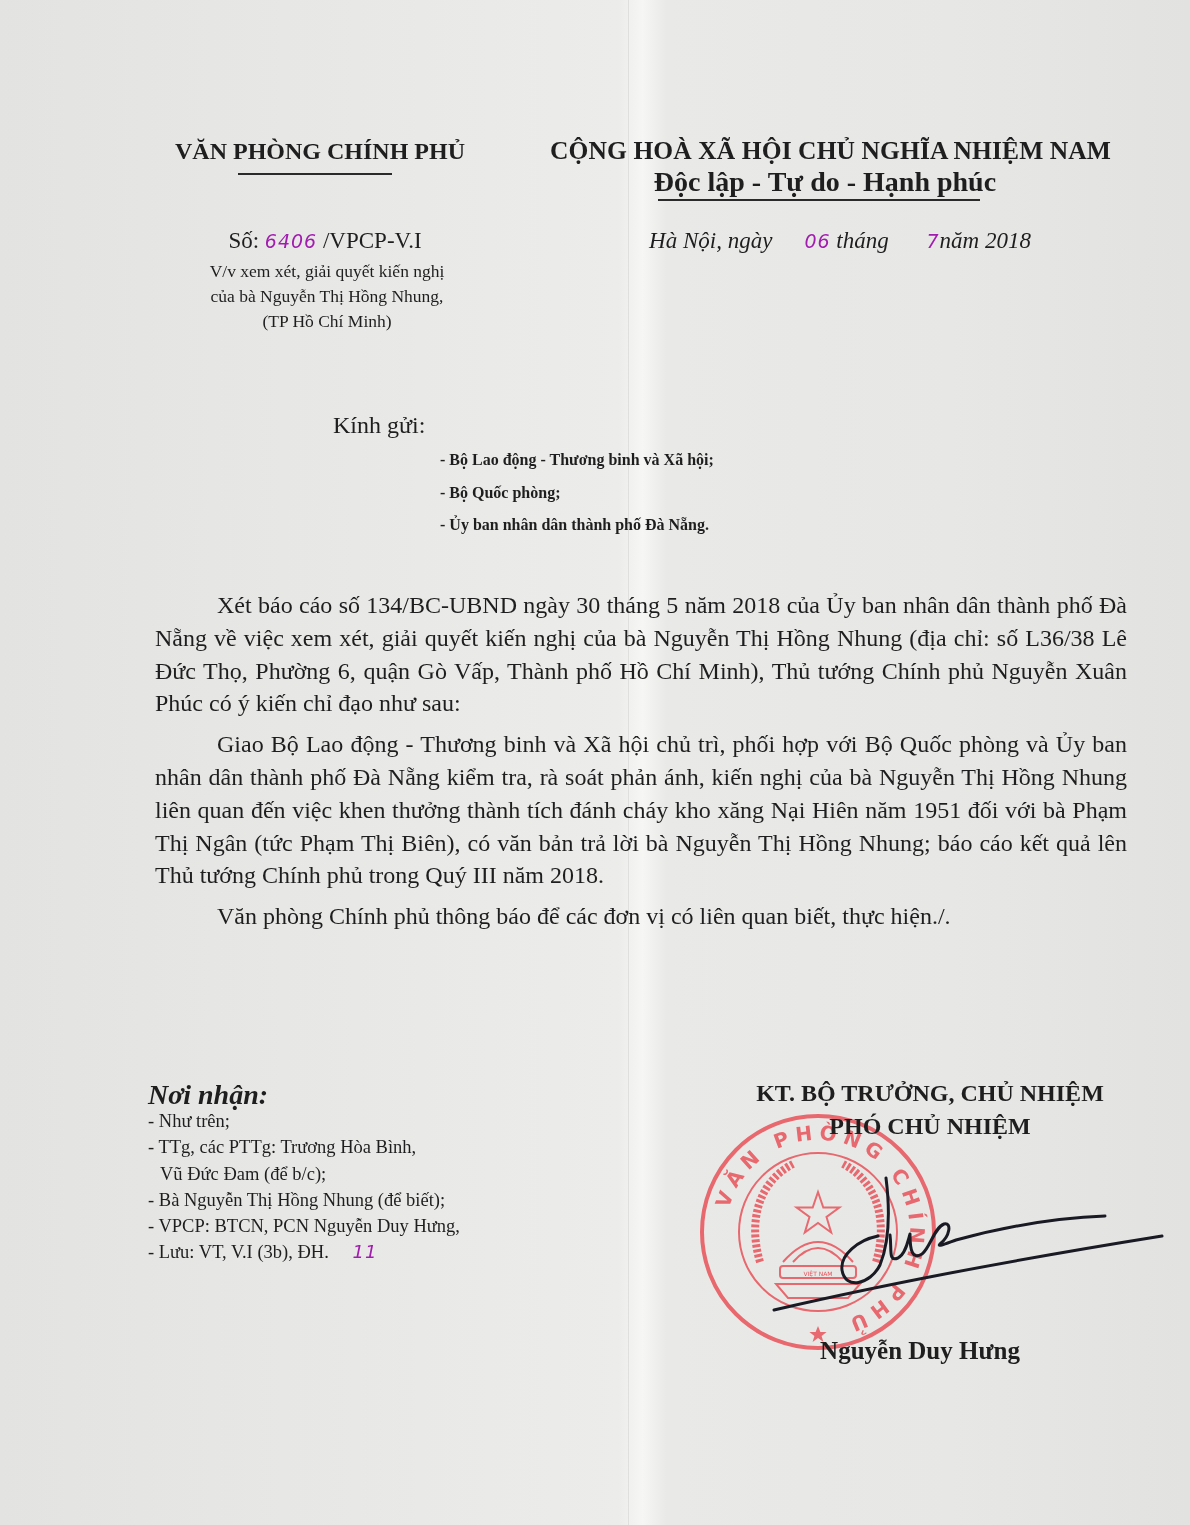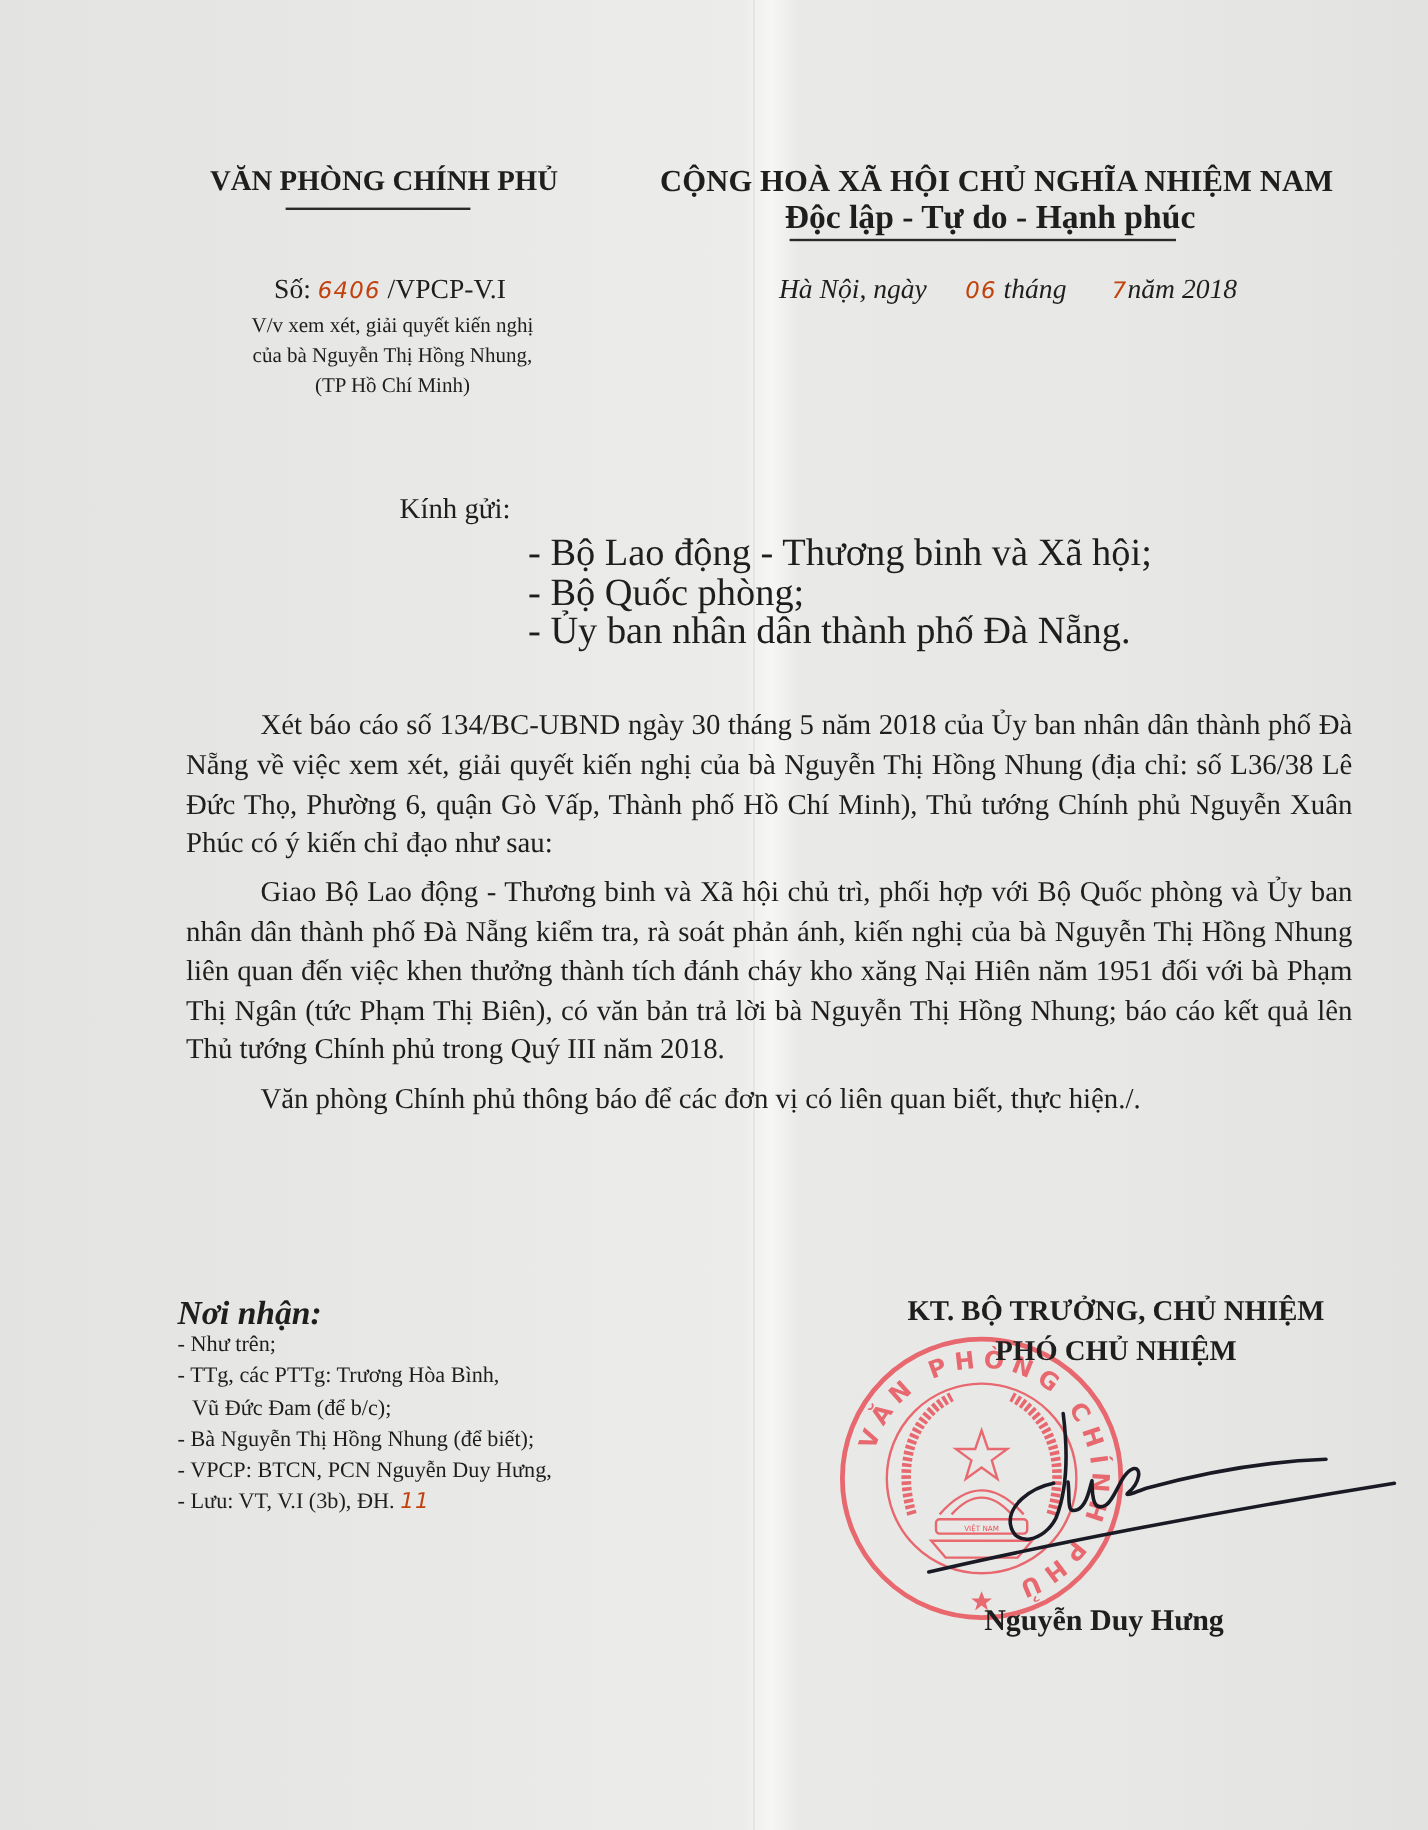--- a/index.html
+++ b/index.html
@@ -14,27 +14,27 @@
   .bold { font-weight:bold; }
   .center { text-align:center; }
 
   #agency { left:150px; top:138px; width:340px; font-size:24px; }
   #agency-rule { left:238px; top:173px; width:154px; height:2px; background:#2a2a2a; }
   #nation { left:548px; top:136px; width:565px; font-size:25.5px; letter-spacing:0.1px; }
   #motto { left:600px; top:166px; width:450px; font-size:28px; }
   #motto-rule { left:658px; top:199px; width:322px; height:2px; background:#2a2a2a; }
 
   #docnum { left:160px; top:228px; width:330px; font-size:23px; }
-  .hand { font-family:"DejaVu Sans", sans-serif; font-style:italic; font-size:19px; color:#c2410c; letter-spacing:1px; }
+  .hand { font-family:"DejaVu Sans", sans-serif; font-style:italic; font-size:19px; color:#a21caf; letter-spacing:1px; }
   #subject { left:152px; top:259px; width:350px; font-size:17.5px; line-height:25px; }
   #date { left:600px; top:228px; width:480px; font-size:23px; font-style:italic; text-align:center; }
   #date .hand { font-size:19px;margin-left:32px; }
 
   #kinhgui { left:333px; top:412px; font-size:24px; }
-  #addressees { left:440px; top:444px; font-size:32px; line-height:32.5px; }
+  #addressees { left:440px; top:444px; font-size:16px; line-height:32.5px;font-weight:bold; }
 
   #body { left:155px; top:589px; width:972px; font-size:24px; line-height:32.8px; text-align:justify; }
   #body p { margin:0 0 8px 0; text-indent:62px; }
 
   #recipients { left:148px; top:1082px; width:450px; font-size:18.5px; line-height:26.2px; }
   #recipients .title { font-weight:bold; font-style:italic; font-size:28px; }
   #recipients .line { white-space:nowrap; }
   #recipients .indent { padding-left:12px; }
 
   #signer-title { left:700px; top:1077px; width:460px; font-size:24px; line-height:33px; text-align:center; font-weight:bold; }
@@ -88,21 +88,21 @@
 
 <div id="recipients" class="abs">
   <div class="title">Nơi nhận:</div>
   <div class="line">- Như trên;</div>
   <div class="line">- TTg, các PTTg: Trương Hòa Bình,</div>
   <div class="line indent">Vũ Đức Đam (để b/c);</div>
   <div class="line">- Bà Nguyễn Thị Hồng Nhung (để biết);</div>
   <div class="line">- VPCP: BTCN, PCN Nguyễn Duy Hưng,</div>
   <div class="line">
     <span>- Lưu: VT, V.I (3b), ĐH.</span>
-    <span class="hand" style="font-size:18px;margin-left:0;">11</span>
+    <span class="hand" style="font-size:18px;margin-left:19px;">11</span>
   </div>
 </div>
 
 <svg id="stamp" class="abs" viewBox="0 0 240 240">
   <defs>
     <path id="ringPath" d="M 120,120 m -92,0 a 92,92 0 1,1 184,0 a 92,92 0 1,1 -184,0"></path>
   </defs>
   <g fill="none" stroke="#e8525a" opacity="0.85">
     <circle cx="120" cy="120" r="116" stroke-width="4"></circle>
     <circle cx="120" cy="120" r="79" stroke-width="2"></circle>

